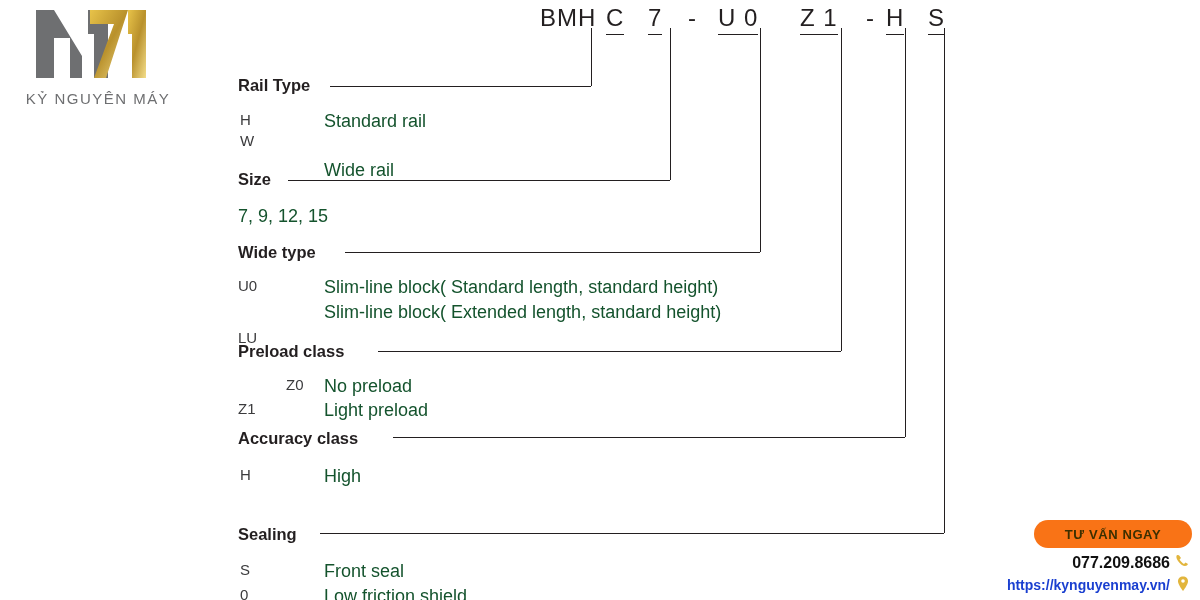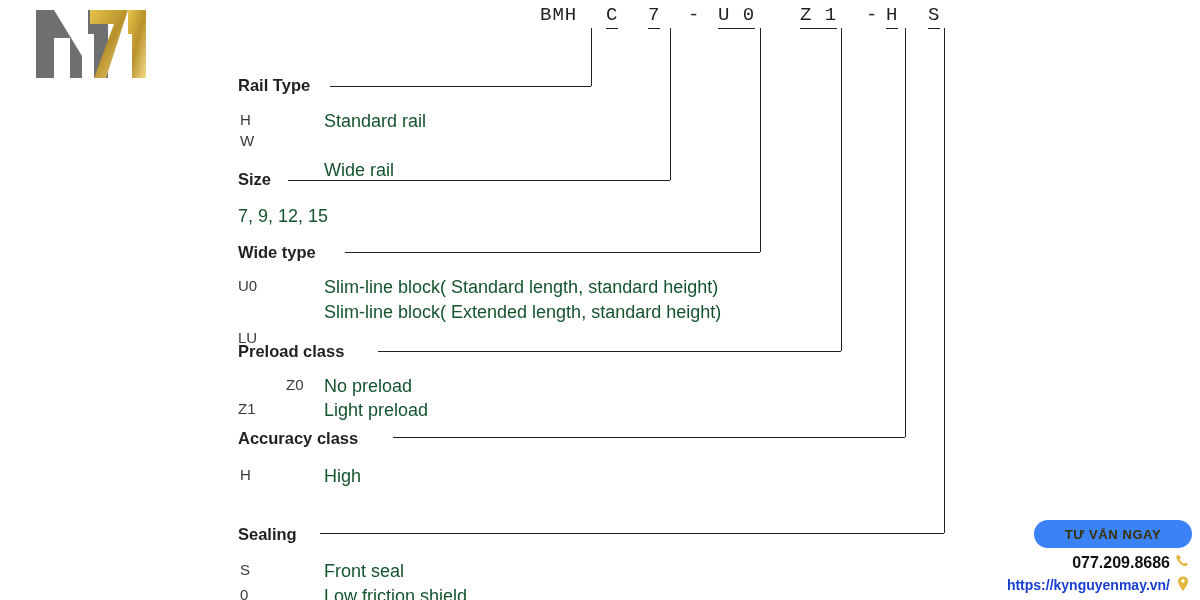--- a/index.html
+++ b/index.html
@@ -40,24 +40,24 @@
     font-size: 15px;
     letter-spacing: 1.5px;
     color: #6e6f71;
     font-family: "Liberation Sans", sans-serif;
   }
 
   
   .code {
     position: absolute;
     top: 4px;
-    font-size: 19px;
+    font-size: 24px;
     letter-spacing: 1px;
     color: #231f20;
-    font-family: Liberation Mono, monospace;
+    font-family: Liberation Sans, sans-serif;
     white-space: nowrap;
   }
   .code.underlined {
     border-bottom: 1.6px solid #231f20;
     padding-bottom: 2px;
   }
 
   
   .vline {
     position: absolute;
@@ -99,21 +99,21 @@
     width: 260px;
     height: 80px;
   }
   #contact .cta {
     position: absolute;
     right: 8px;
     top: 0px;
     width: 158px;
     height: 28px;
     border-radius: 14px;
-    background: #3b82f6;
+    background: #f97316;
     color: #3b2f00;
     font-size: 13px;
     font-weight: bold;
     letter-spacing: .6px;
     display: flex;
     align-items: center;
     justify-content: center;
   }
   #contact .phone {
     position: absolute;
@@ -160,20 +160,21 @@
           <stop offset="50%" stop-color="#b9912c"></stop>
           <stop offset="100%" stop-color="#f3dd8a"></stop>
         </linearGradient>
       </defs>
       <polygon points="6,74 6,6 24,6 52,52 52,74 40,74 40,34 24,34 24,74" fill="#6e6f71"></polygon>
       <polygon points="58,6 78,6 78,74 64,74 64,30 58,30" fill="#6e6f71"></polygon>
       <polygon points="60,6 98,6 76,74 64,74 84,20 60,20" fill="url(#gold)"></polygon>
       <polygon points="98,6 116,6 116,74 102,74 102,30 98,30" fill="url(#gold)"></polygon>
     </svg>
   </div>
+  <div class="brand">KỶ NGUYÊN MÁY</div>
 </div>
 
 <div id="code-string">
     <div class="code" style="left: 540px;">BMH</div>
     <div class="code underlined" style="left: 606px;">C</div>
     <div class="code underlined" style="left: 648px;">7</div>
     <div class="code" style="left: 688px;">-</div>
     <div class="code underlined" style="left: 718px;">U 0</div>
     <div class="code underlined" style="left: 800px;">Z 1</div>
     <div class="code" style="left: 866px;">-</div>

